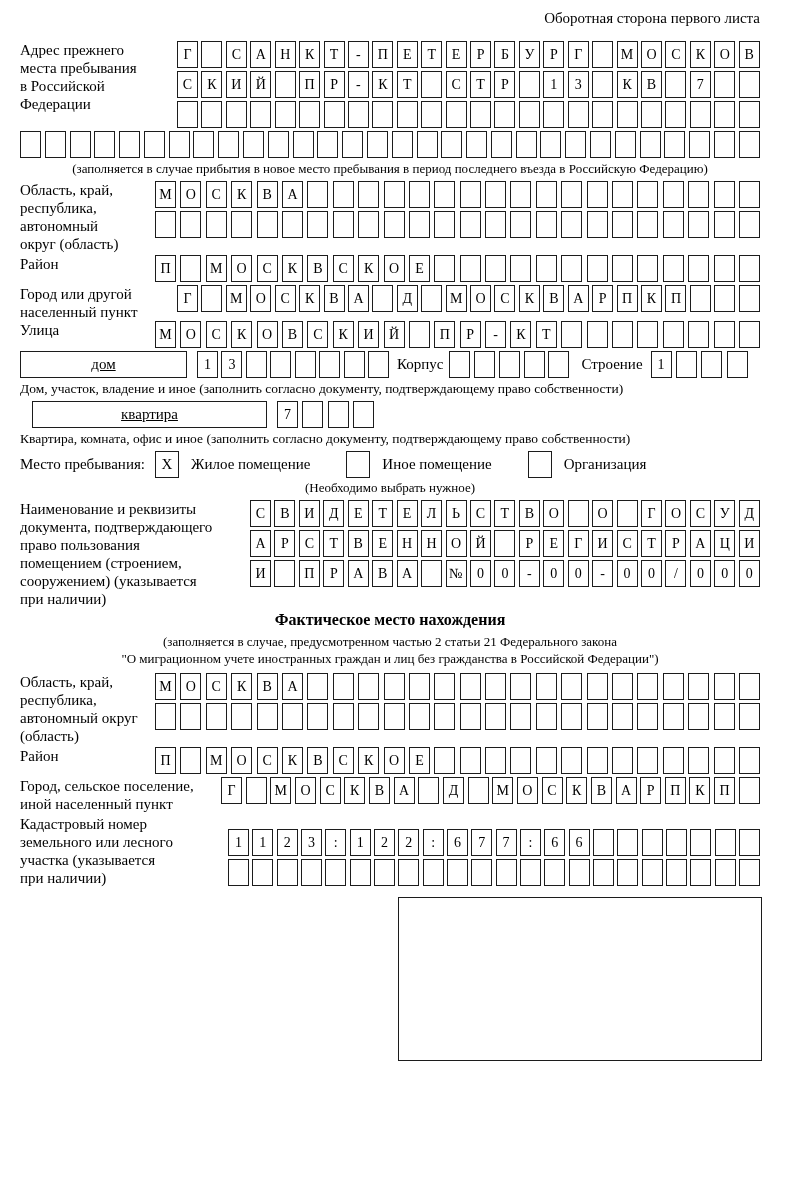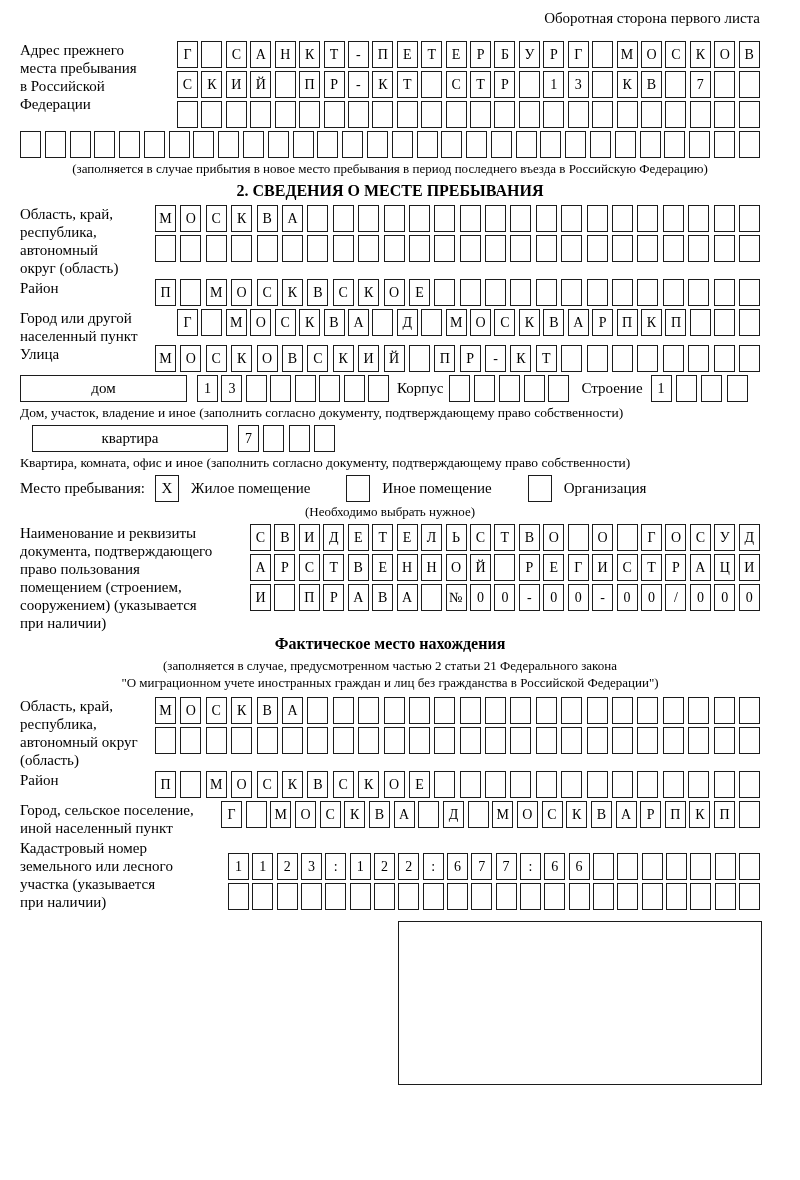--- a/index.html
+++ b/index.html
@@ -20,21 +20,21 @@
     border:1.6px solid #1c1c1c;display:flex;align-items:center;justify-content:center;
     font-size:14px;background:#fff;
   }
   .fullrow{margin-top:0;}
   .note{font-size:13px;line-height:16px;text-align:center;margin-bottom:4px;}
   .note-left{font-size:13.5px;line-height:16px;margin-bottom:4px;}
   .sec-title{font-size:16px;font-weight:bold;text-align:center;line-height:20px;margin:2px 0 4px 0;}
   .house-row{display:flex;align-items:flex-start;margin-bottom:3px;}
   .wide-box{
     box-sizing:border-box;border:1.6px solid #1c1c1c;height:27px;flex:none;
-    display:flex;align-items:center;justify-content:center;font-size:15px;background:#fff;
+    display:flex;align-items:center;justify-content:center;font-size:15px;background:#fff;text-decoration:underline;
   }
   .inline-lbl{font-size:15px;line-height:27px;flex:none;}
   .grp{display:flex;justify-content:space-between;flex:none;}
   .stay-row{display:flex;align-items:center;margin-bottom:2px;}
   .stay-lbl{font-size:15px;margin-right:10px;}
   .cbox{
     box-sizing:border-box;width:24px;height:27px;border:1.6px solid #1c1c1c;flex:none;
     display:flex;align-items:center;justify-content:center;font-size:15px;margin-right:12px;background:#fff;
   }
   .opt{font-size:15px;margin-right:36px;}
@@ -163,21 +163,20 @@
       <span class="cell"></span>
       <span class="cell"></span>
       <span class="cell"></span>
       <span class="cell"></span>
       <span class="cell"></span>
       <span class="cell"></span>
       <span class="cell"></span>
     </div>
   <div class="note">(заполняется в случае прибытия в новое место пребывания в период последнего въезда в Российскую Федерацию)</div>
 
-  <div class="sec-title">2. СВЕДЕНИЯ О МЕСТЕ ПРЕБЫВАНИЯ</div>
 
   <div class="frow mb2">
     <div class="lbl w135">Область, край,
 республика,
 автономный
 округ (область)</div>
     <div class="stack">
       <div class="cells">
           <span class="cell">М</span>
           <span class="cell">О</span>
@@ -348,21 +347,21 @@
     <div class="grp" style="width:97px;">
         <span class="cell">1</span>
         <span class="cell"></span>
         <span class="cell"></span>
         <span class="cell"></span>
       </div>
   </div>
   <div class="note-left">Дом, участок, владение и иное (заполнить согласно документу, подтверждающему право собственности)</div>
 
   <div class="house-row" style="margin-left:12px;">
-    <div class="wide-box" style="width:196px;margin-right:10px;">квартира</div>
+    <div class="wide-box" style="width:235px;margin-right:10px;">квартира</div>
     <div class="grp" style="width:97px;">
         <span class="cell">7</span>
         <span class="cell"></span>
         <span class="cell"></span>
         <span class="cell"></span>
       </div>
   </div>
   <div class="note-left">Квартира, комната, офис и иное (заполнить согласно документу, подтверждающему право собственности)</div>
 
   <div class="stay-row">

